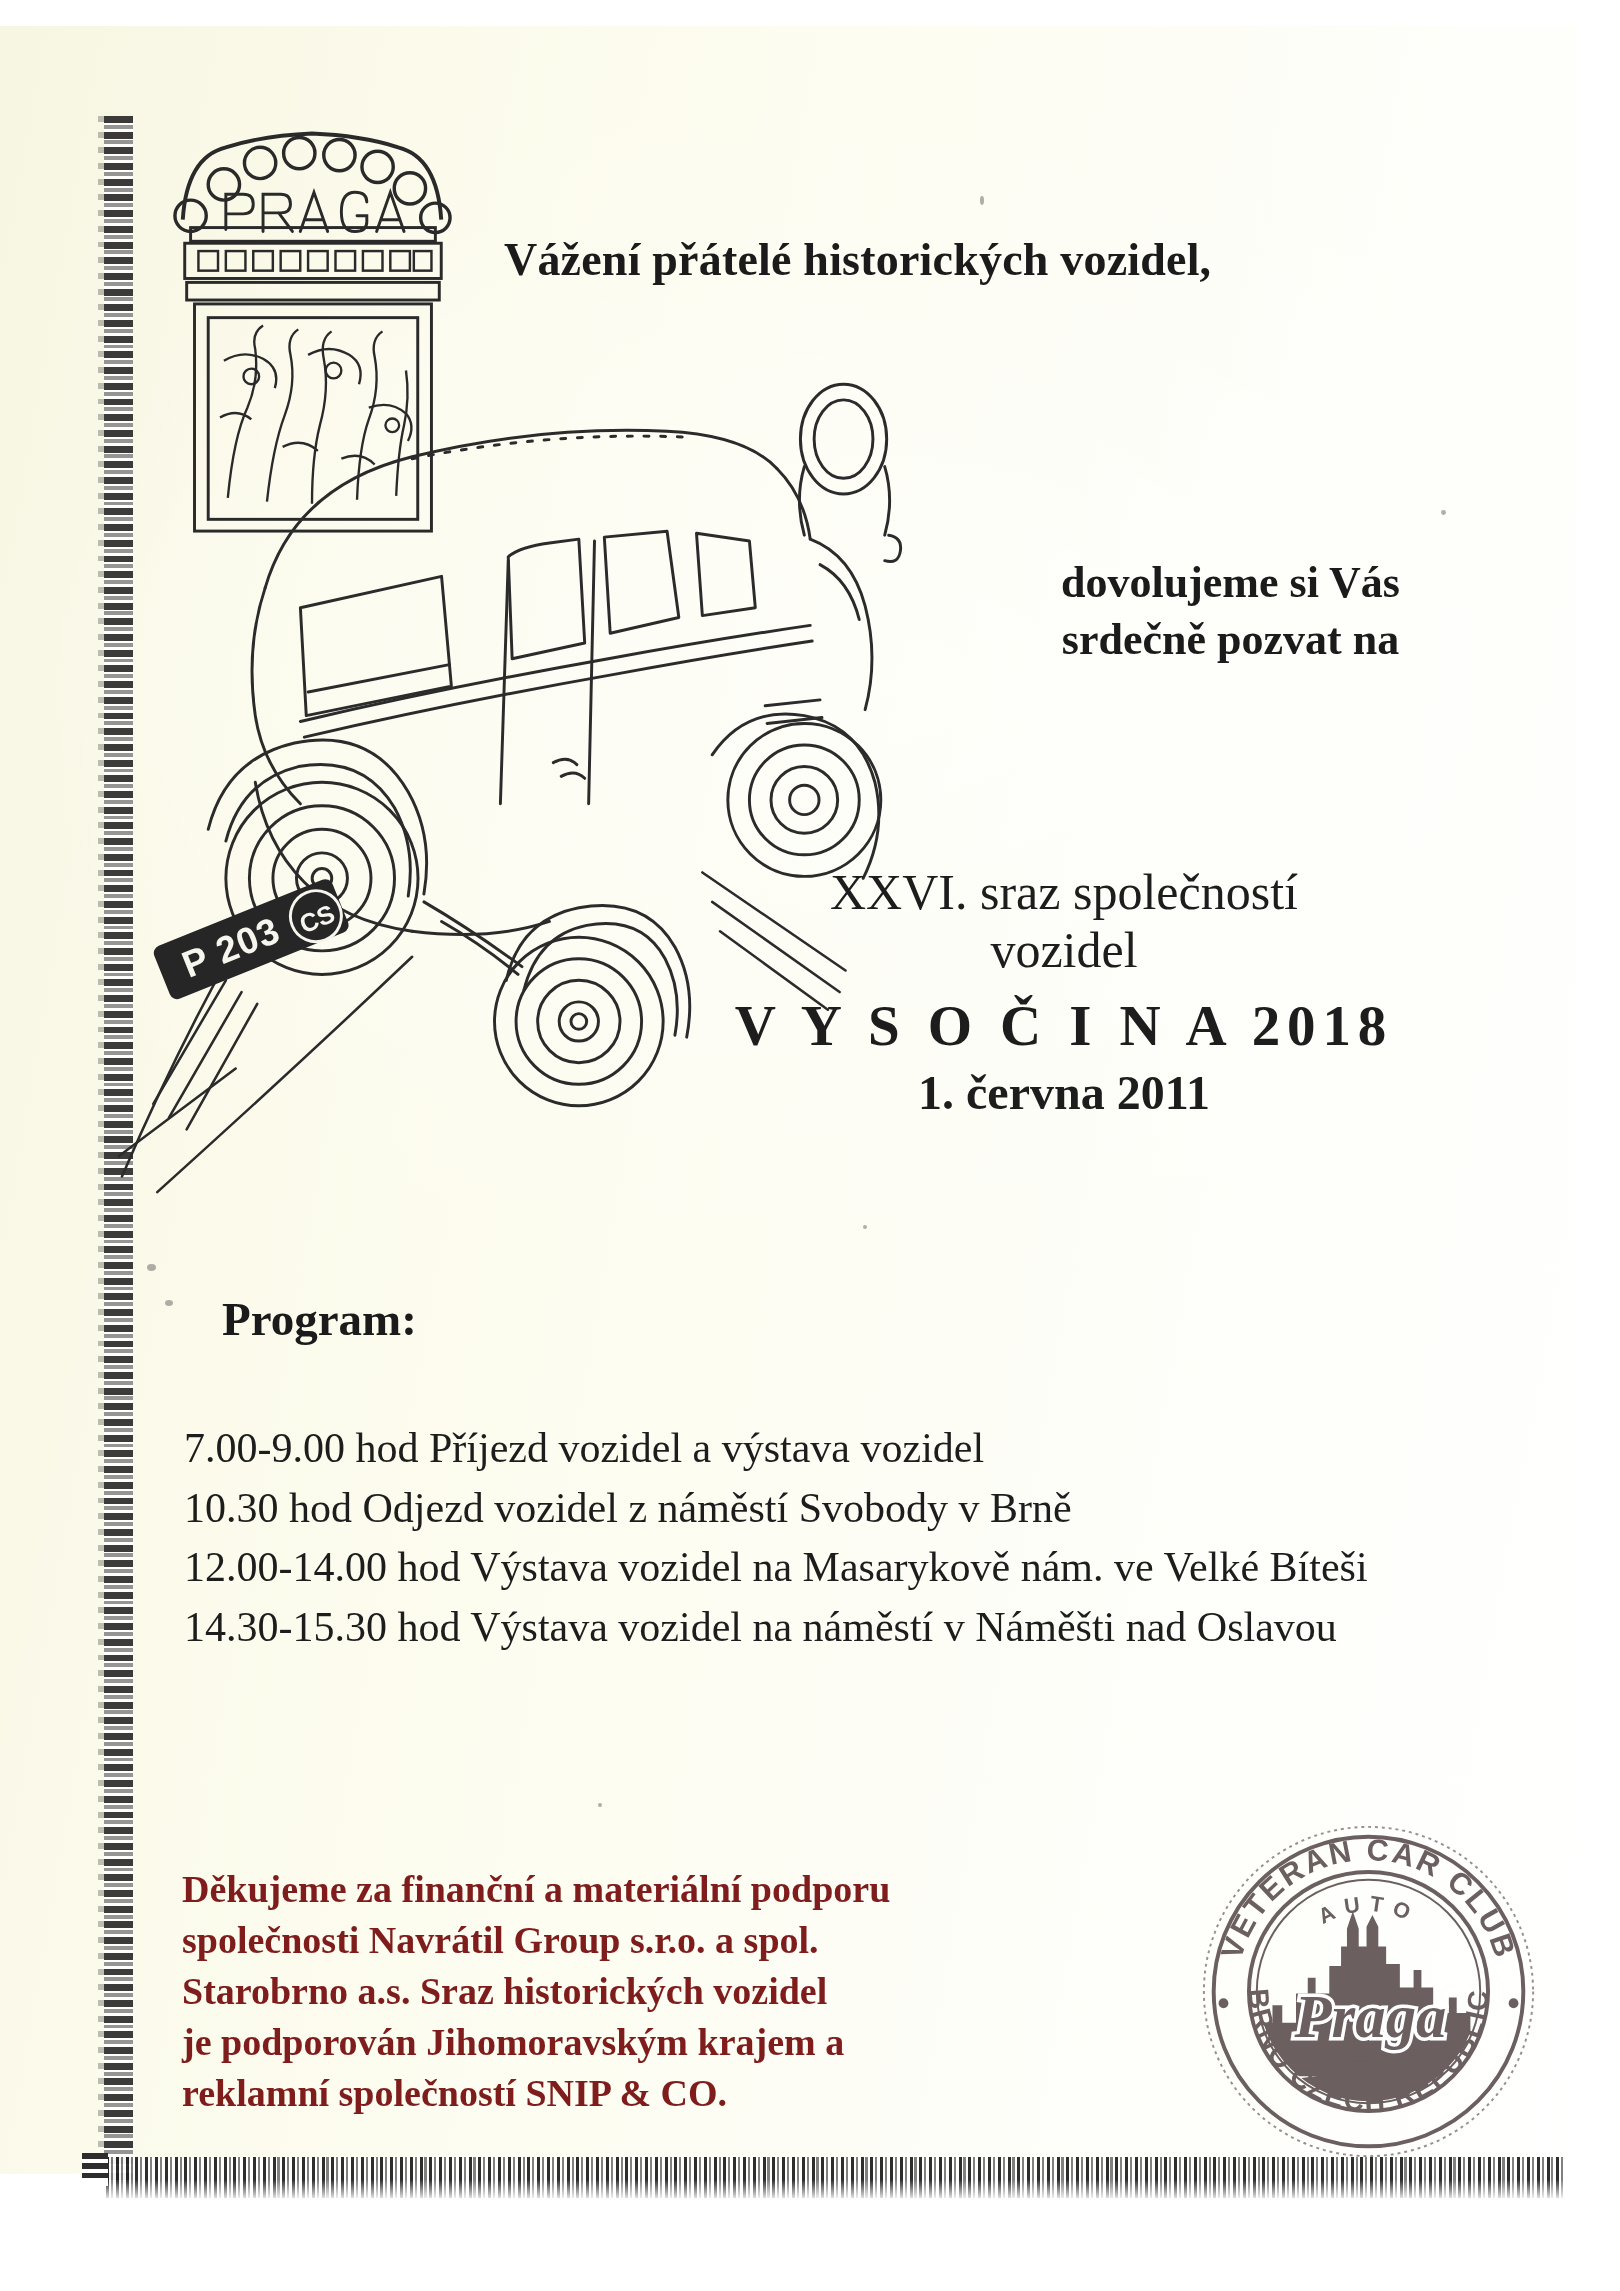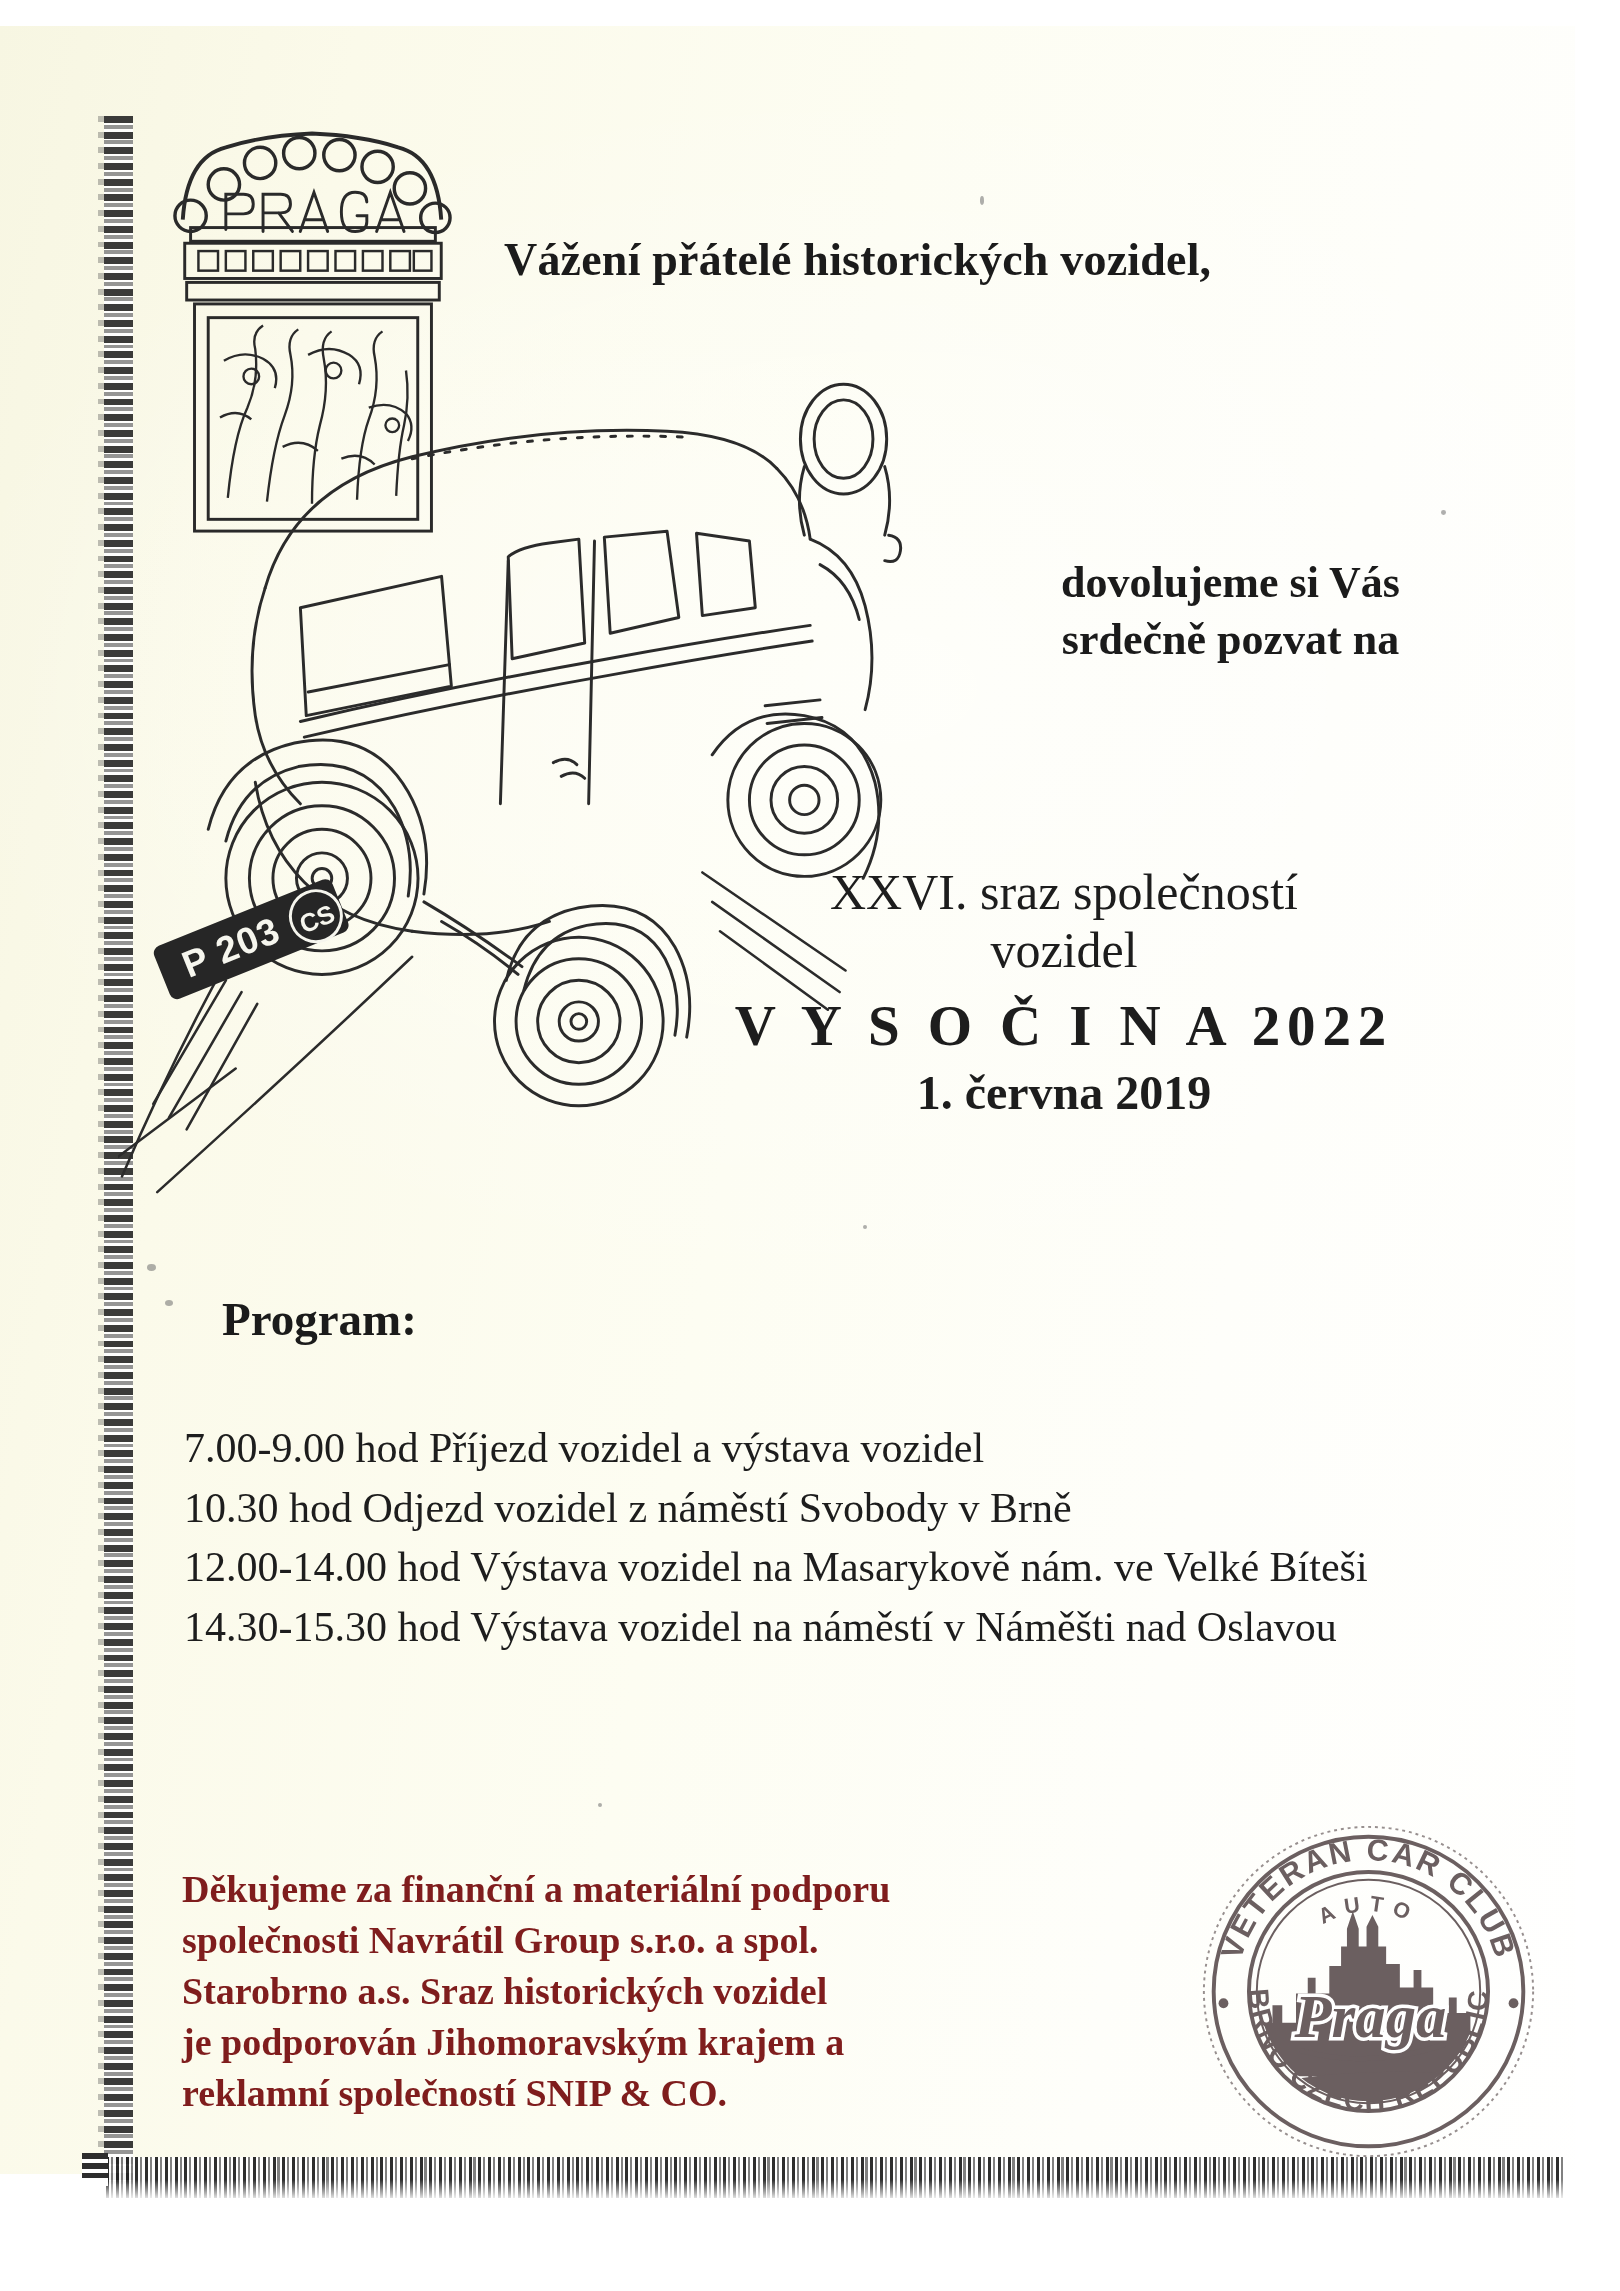--- a/index.html
+++ b/index.html
@@ -368,22 +368,22 @@
   <div id="greeting">Vážení přátelé historických vozidel,</div>
 
   <div id="invite">
     <div>dovolujeme si Vás</div>
     <div>srdečně pozvat na</div>
   </div>
 
   <div id="event-title">
     <div class="line-a">XXVI. sraz společností</div>
     <div class="line-a">vozidel</div>
-    <div class="line-b">V Y S O Č I N A 2022</div>
-    <div class="line-c">1. června 2019</div>
+    <div class="line-b">V Y S O Č I N A 2018</div>
+    <div class="line-c">1. června 2011</div>
   </div>
 
   <div id="program-heading">Program:</div>
 
   <div id="program-list">
     <div class="prg-line">7.00-9.00 hod Příjezd vozidel a výstava vozidel</div>
     <div class="prg-line">10.30 hod Odjezd vozidel z náměstí Svobody v Brně</div>
     <div class="prg-line">12.00-14.00 hod Výstava vozidel na Masarykově nám. ve Velké Bíteši</div>
     <div class="prg-line">14.30-15.30 hod Výstava vozidel na náměstí v Náměšti nad Oslavou</div>
   </div>

